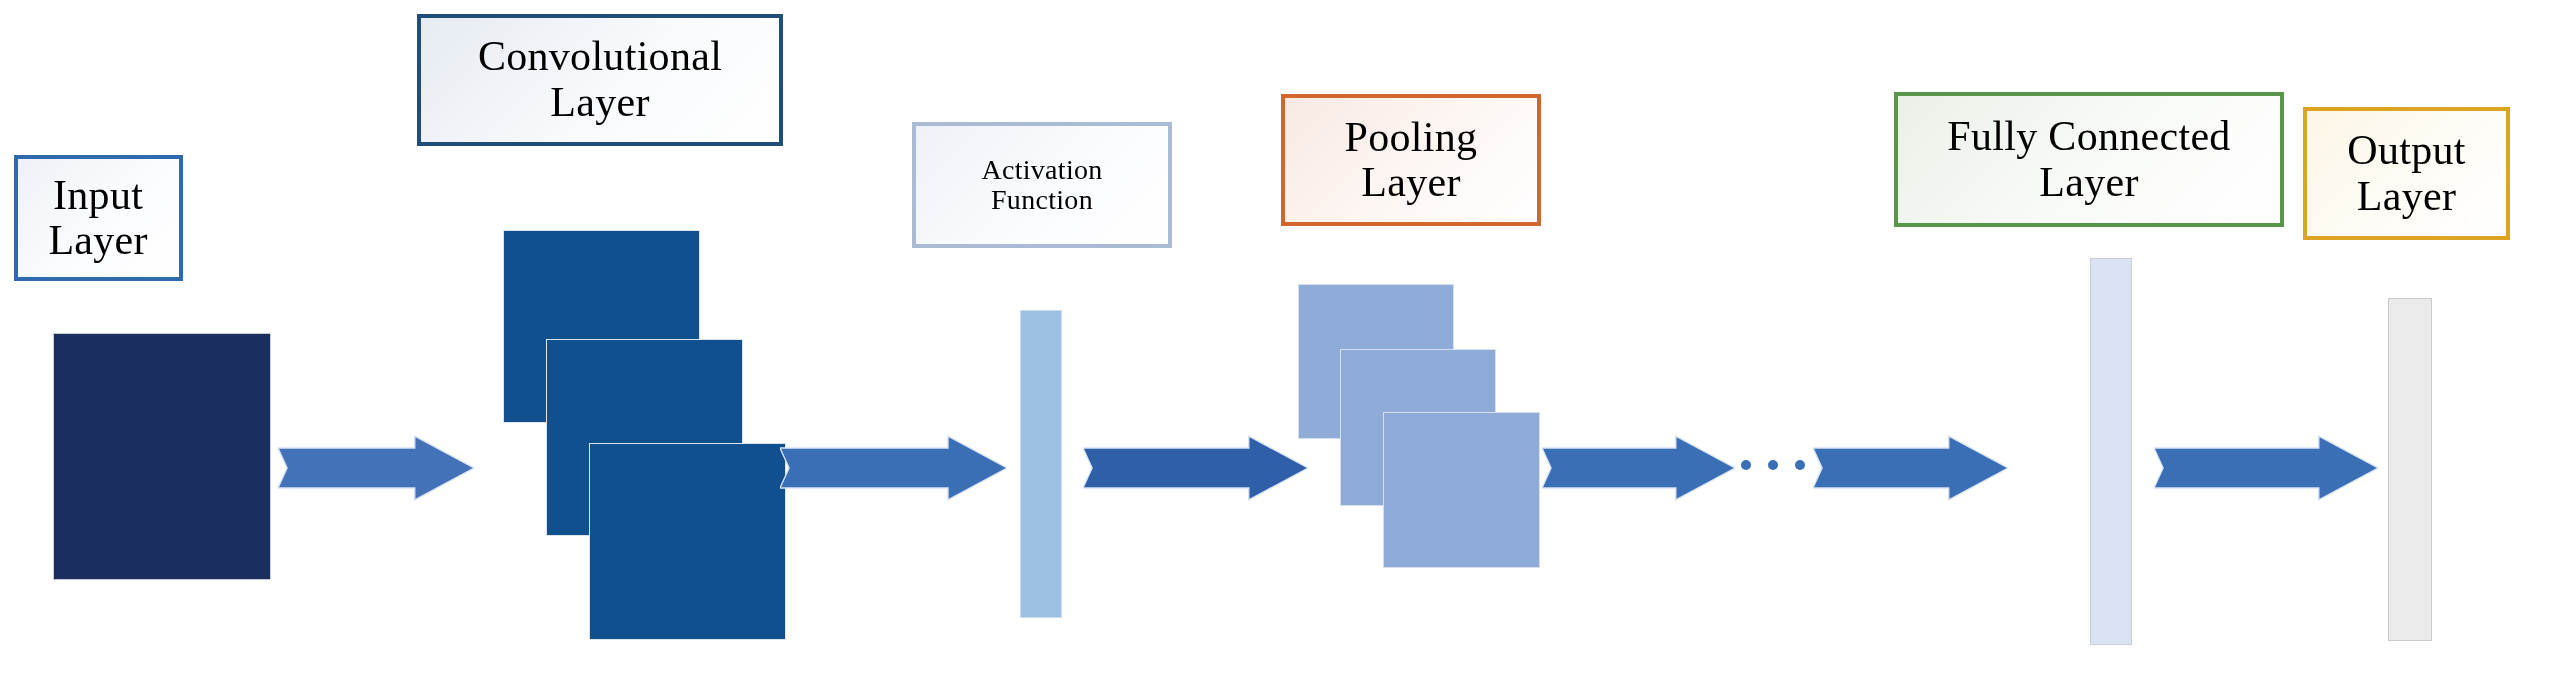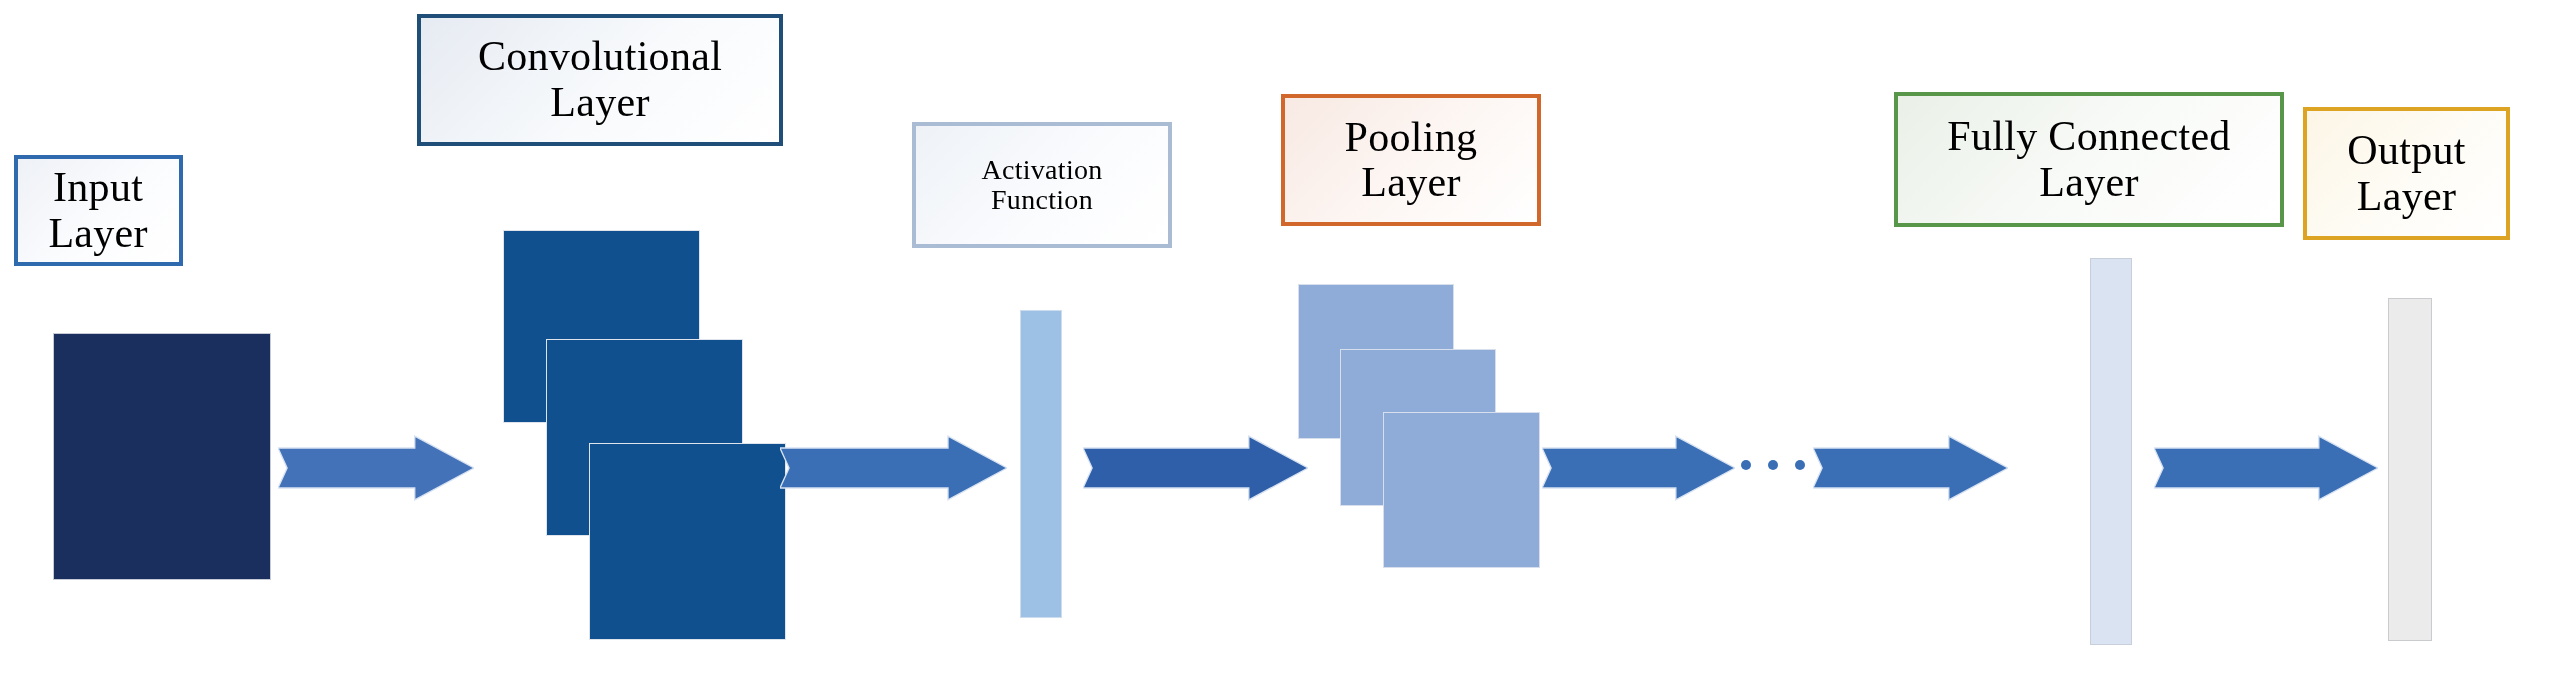--- a/index.html
+++ b/index.html
@@ -24,21 +24,21 @@
     align-items: center;
     justify-content: center;
     text-align: center;
     color: #000000;
     line-height: 1.08;
     letter-spacing: 0.3px;
     white-space: pre-line;
   }
   
   #lbl-input {
-    left: 13.6px; top: 155px; width: 169px; height: 111px;
+    left: 13.6px; top: 155px; width: 169px; height: 126px;
     border: 4.5px solid #2e6aad;
     background: linear-gradient(135deg, #eef1f6 0%, #fbfcfe 55%, #ffffff 100%);
     font-size: 42px;
   }
   #lbl-conv {
     left: 417px; top: 13.6px; width: 366px; height: 132px;
     border: 4.5px solid #1f4e79;
     background: linear-gradient(135deg, #e6ebf2 0%, #f8fafc 55%, #ffffff 100%);
     font-size: 42px;
   }

